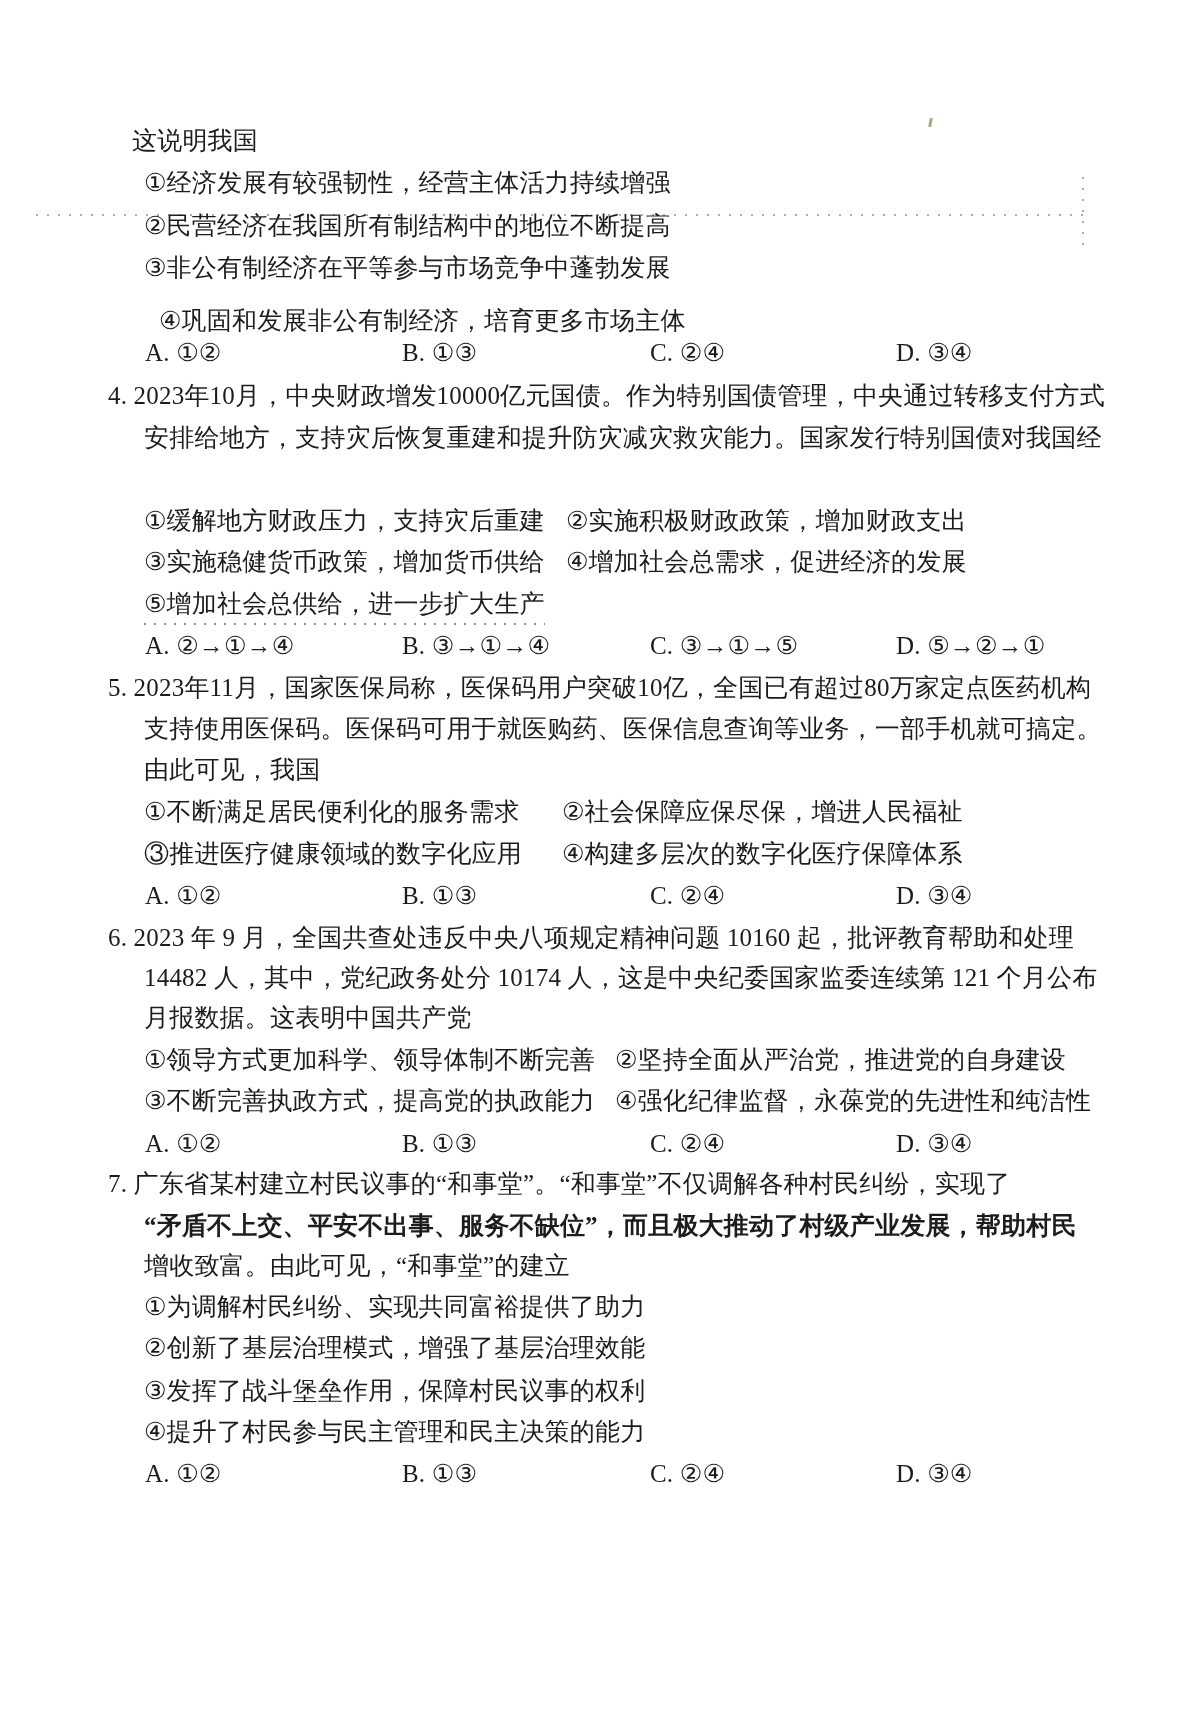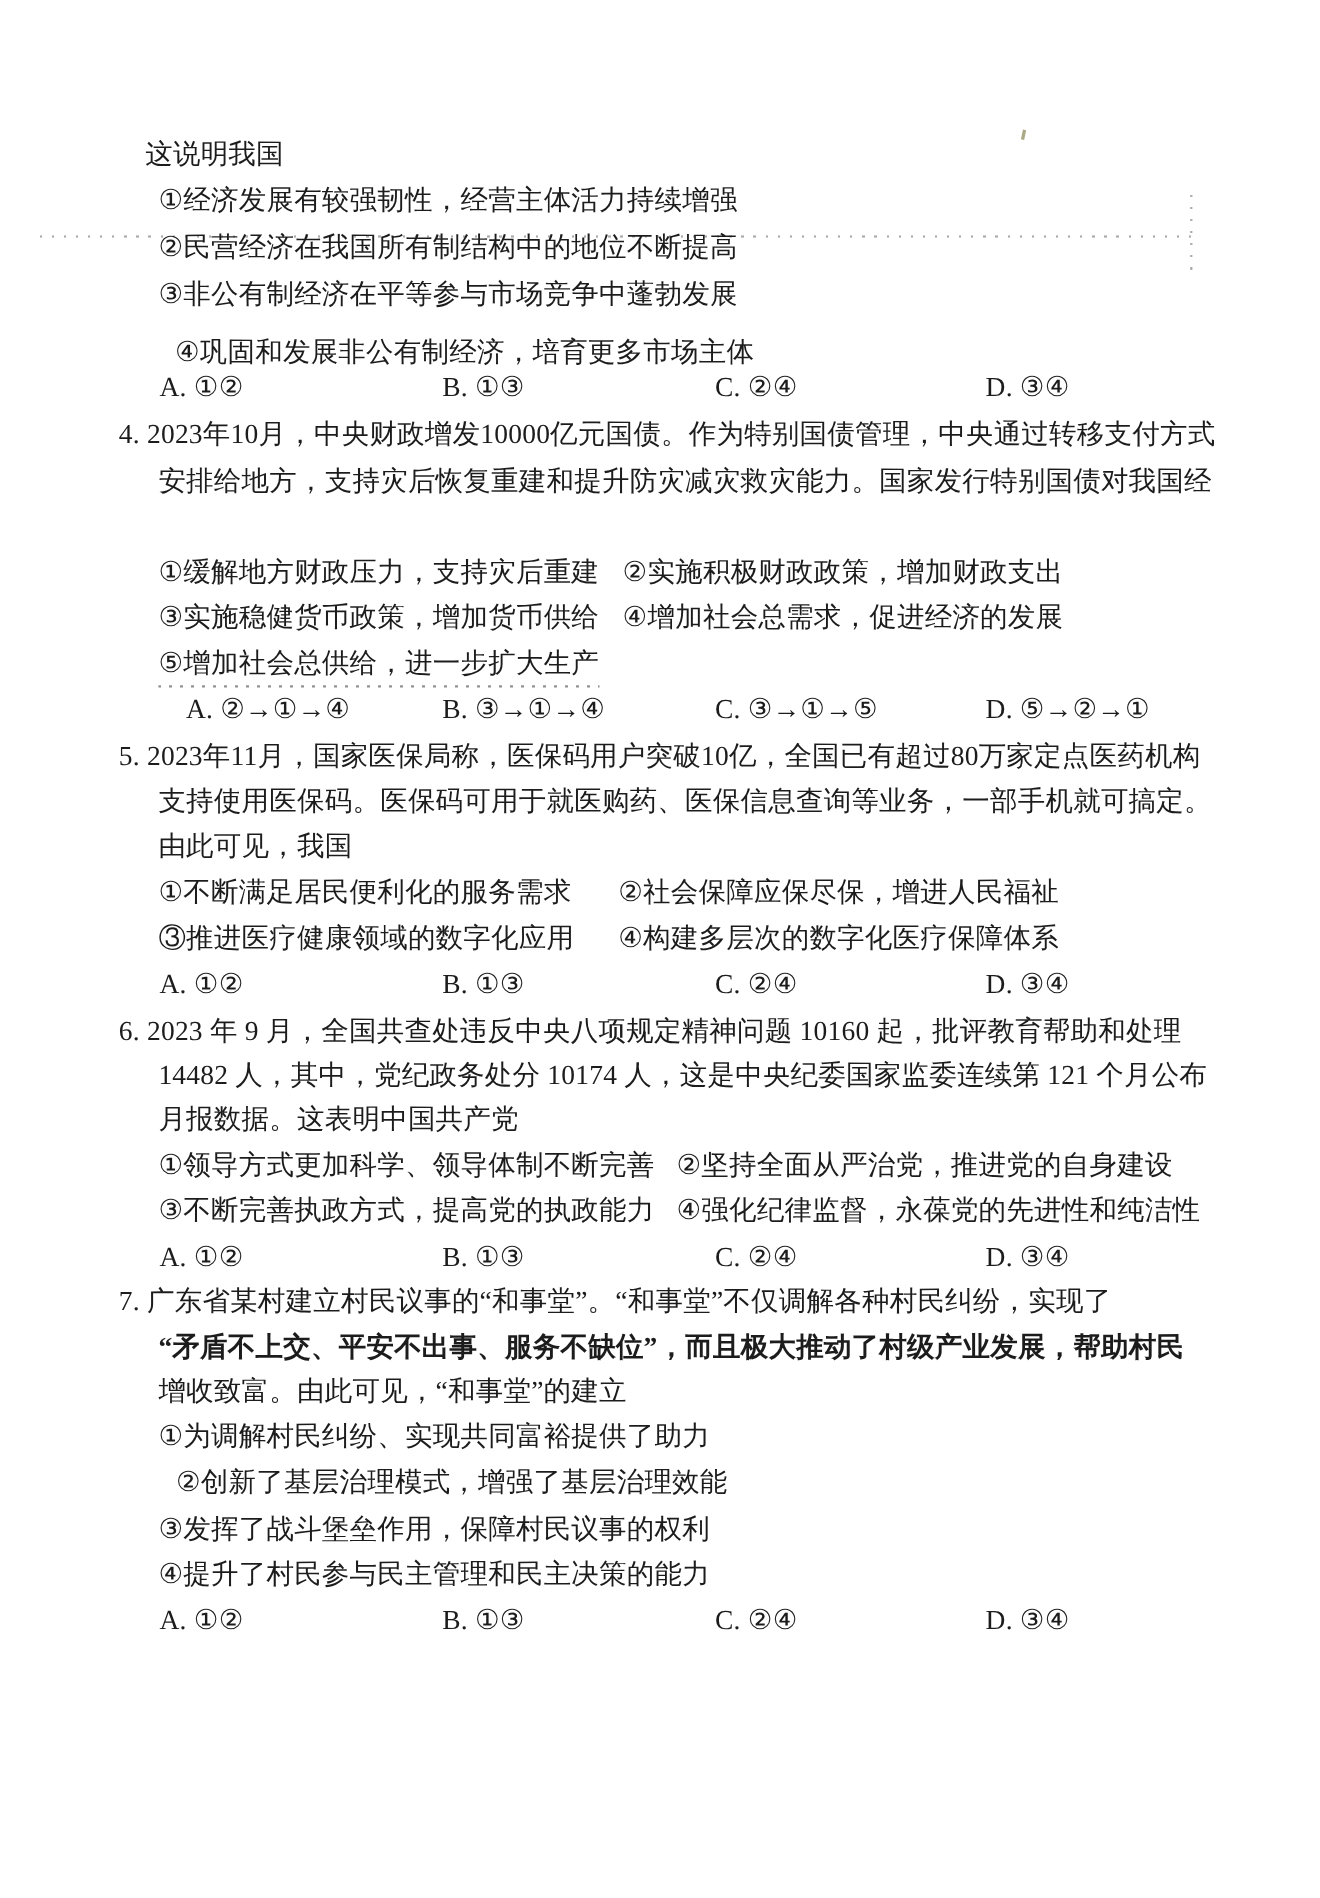--- a/index.html
+++ b/index.html
@@ -71,21 +71,21 @@
   <div class="ln" style="left:650px;top:337px;">C. ②④</div>
   <div class="ln" style="left:896px;top:337px;">D. ③④</div>
 
   <div class="ln" style="left:108px;top:380px;">4. 2023年10月，中央财政增发10000亿元国债。作为特别国债管理，中央通过转移支付方式</div>
   <div class="ln" style="left:144px;top:422px;">安排给地方，支持灾后恢复重建和提升防灾减灾救灾能力。国家发行特别国债对我国经</div>
   <div class="ln" style="left:144px;top:505px;">①缓解地方财政压力，支持灾后重建</div>
   <div class="ln" style="left:566px;top:505px;">②实施积极财政政策，增加财政支出</div>
   <div class="ln" style="left:144px;top:546px;">③实施稳健货币政策，增加货币供给</div>
   <div class="ln" style="left:566px;top:546px;">④增加社会总需求，促进经济的发展</div>
   <div class="ln" style="left:144px;top:588px;"><span class="du">⑤增加社会总供给，进一步扩大生产</span></div>
-  <div class="ln" style="left:145px;top:630px;margin-left:24px;">A. ②→①→④</div>
+  <div class="ln" style="left:145px;top:630px;">A. ②→①→④</div>
   <div class="ln" style="left:402px;top:630px;">B. ③→①→④</div>
   <div class="ln" style="left:650px;top:630px;">C. ③→①→⑤</div>
   <div class="ln" style="left:896px;top:630px;">D. ⑤→②→①</div>
 
   <div class="ln" style="left:108px;top:672px;">5. 2023年11月，国家医保局称，医保码用户突破10亿，全国已有超过80万家定点医药机构</div>
   <div class="ln" style="left:144px;top:713px;">支持使用医保码。医保码可用于就医购药、医保信息查询等业务，一部手机就可搞定。</div>
   <div class="ln" style="left:144px;top:754px;">由此可见，我国</div>
   <div class="ln" style="left:144px;top:796px;">①不断满足居民便利化的服务需求</div>
   <div class="ln" style="left:562px;top:796px;">②社会保障应保尽保，增进人民福祉</div>
   <div class="ln" style="left:144px;top:838px;font-family:Liberation Serif, serif;">③推进医疗健康领域的数字化应用</div>
@@ -104,21 +104,21 @@
   <div class="ln" style="left:615px;top:1085px;">④强化纪律监督，永葆党的先进性和纯洁性</div>
   <div class="ln" style="left:145px;top:1128px;">A. ①②</div>
   <div class="ln" style="left:402px;top:1128px;">B. ①③</div>
   <div class="ln" style="left:650px;top:1128px;">C. ②④</div>
   <div class="ln" style="left:896px;top:1128px;">D. ③④</div>
 
   <div class="ln" style="left:108px;top:1168px;">7. 广东省某村建立村民议事的“和事堂”。“和事堂”不仅调解各种村民纠纷，实现了</div>
   <div class="ln" style="left:144px;top:1210px;font-weight:bold;">“矛盾不上交、平安不出事、服务不缺位”，而且极大推动了村级产业发展，帮助村民</div>
   <div class="ln" style="left:144px;top:1250px;">增收致富。由此可见，“和事堂”的建立</div>
   <div class="ln" style="left:144px;top:1291px;">①为调解村民纠纷、实现共同富裕提供了助力</div>
-  <div class="ln" style="left:144px;top:1332px;margin-left:16px;">②创新了基层治理模式，增强了基层治理效能</div>
+  <div class="ln" style="left:144px;top:1332px;">②创新了基层治理模式，增强了基层治理效能</div>
   <div class="ln" style="left:144px;top:1375px;">③发挥了战斗堡垒作用，保障村民议事的权利</div>
   <div class="ln" style="left:144px;top:1416px;">④提升了村民参与民主管理和民主决策的能力</div>
   <div class="ln" style="left:145px;top:1458px;">A. ①②</div>
   <div class="ln" style="left:402px;top:1458px;">B. ①③</div>
   <div class="ln" style="left:650px;top:1458px;">C. ②④</div>
   <div class="ln" style="left:896px;top:1458px;">D. ③④</div>
 
   <div class="footer" style="top:1627px;">2023-2024学年度第一学期期末质量检测  高三  政治试卷　 第 2 页 共 6 页</div>
 
 </div>

